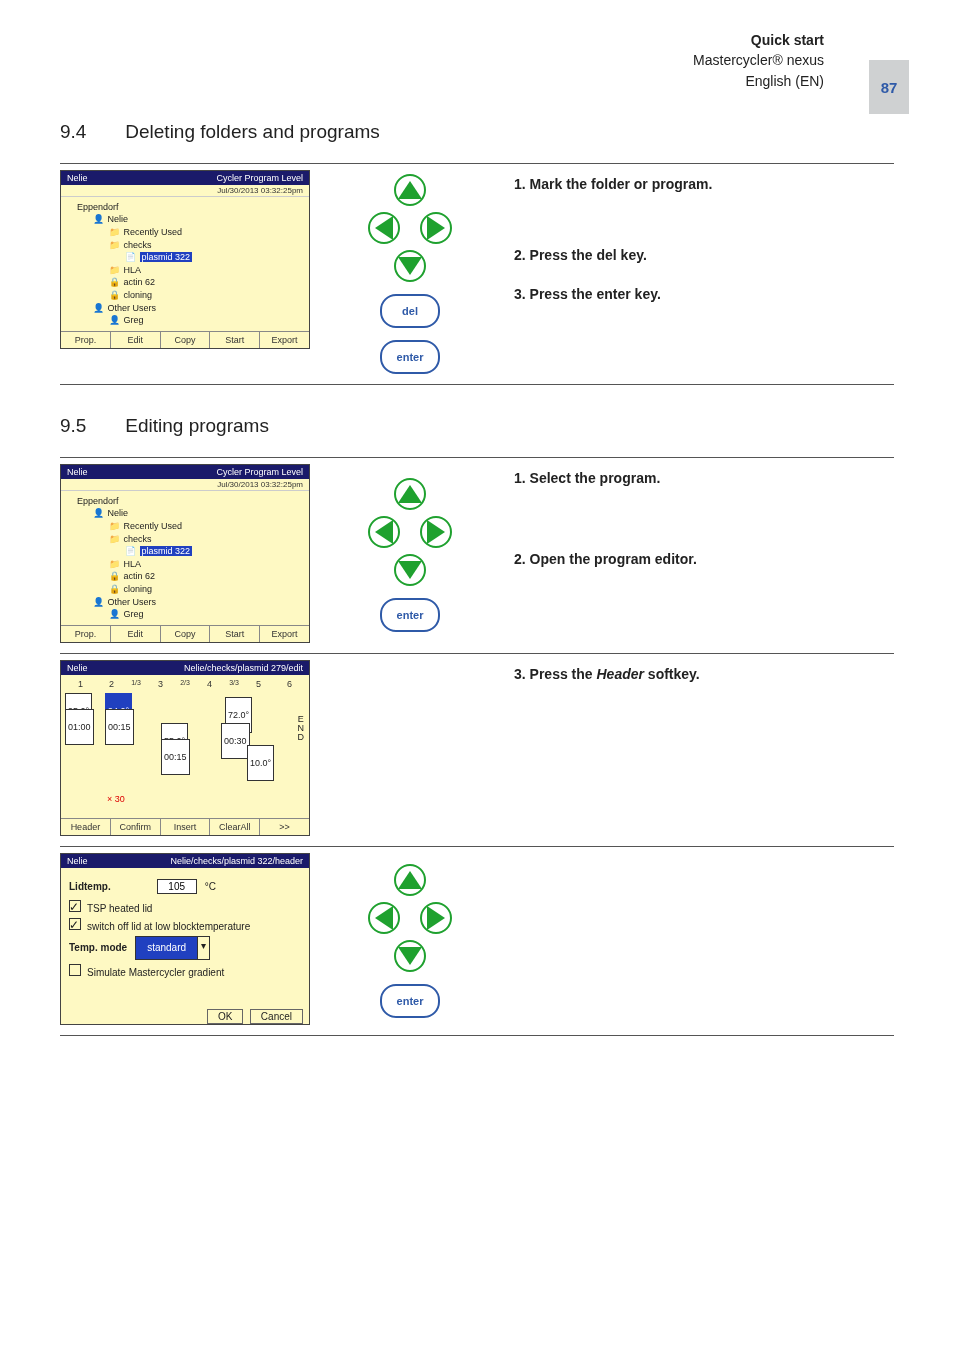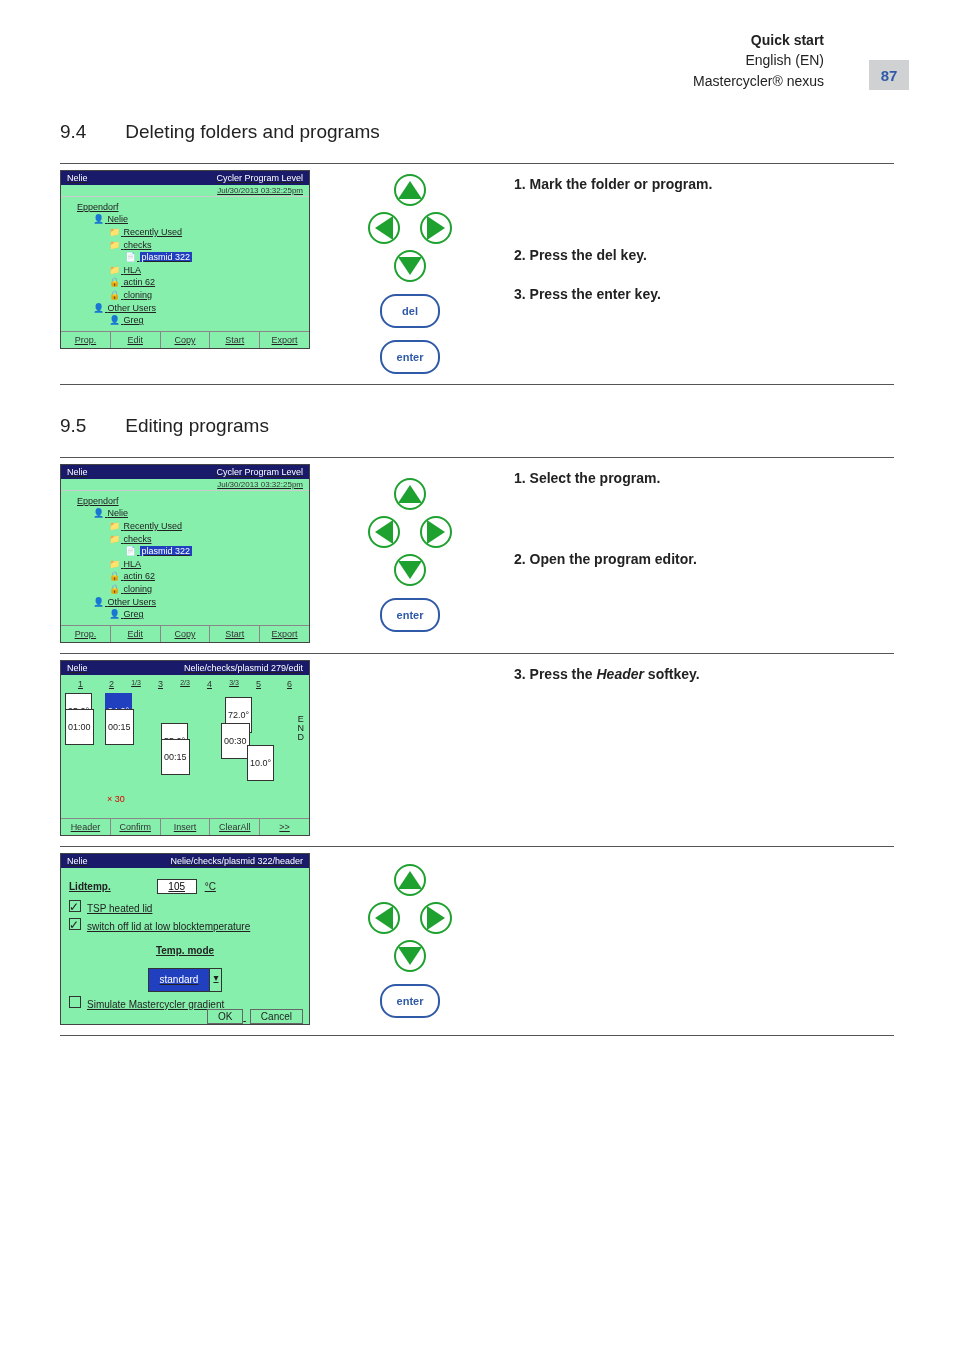--- a/index.html
+++ b/index.html
@@ -1,19 +1,19 @@
 <!DOCTYPE html>
 <html><head>
 <meta charset="utf-8">
 <style>
   html, body { margin: 0; padding: 0; background: #fff; color: #222; }
   body { width: 954px; font-family: Verdana, Geneva, sans-serif; font-size: 14px; }
   .page { position: relative; padding: 30px 60px 60px 60px; }
   .page-number {
-    position: absolute; top: 60px; right: 45px; width: 40px; height: 30px;
+    position: absolute; top: 60px; right: 45px; width: 40px; height: 54px;
     background: #cfd1d2; color: #2f5aa8; display: flex; align-items: center;
     justify-content: center; font-weight: bold; font-size: 15px;
   }
   .top-right { text-align: right; line-height: 1.45; padding-right: 70px; }
   .top-right .qs { font-weight: bold; }
 
   h2.section { font-weight: normal; font-size: 19px; margin: 30px 0 20px 0; }
   h2.section .num { display: inline-block; width: 60px; }
 
   .row { display: flex; align-items: stretch; border-top: 1px solid #555; }
@@ -37,21 +37,21 @@
   .tri-down  { border-width: 18px 12px 0 12px; border-color: #1fa12f transparent transparent transparent; }
   .tri-left  { border-width: 12px 18px 12px 0; border-color: transparent #1fa12f transparent transparent; }
   .tri-right { border-width: 12px 0 12px 18px; border-color: transparent transparent transparent #1fa12f; }
   .dpad .bubble {
     width: 28px; height: 28px; border-radius: 50%; background: #fff; border: 2px solid #1fa12f;
     display: flex; align-items: center; justify-content: center;
   }
 
   
   .shot {
-    width: 248px; border: 1px solid #444; background: #86efac; font-size: 9px; font-family: Arial, sans-serif; text-decoration: underline;
+    width: 248px; border: 1px solid #444; background: #fef9c3; font-size: 9px; font-family: Arial, sans-serif;
   }
   .shot .titlebar {
     background: #1a1a6a; color: #fff; display: flex; justify-content: space-between;
     padding: 2px 6px; font-size: 9px; white-space: nowrap;
   }
   .shot .ts { text-align: right; font-size: 8px; color: #333; padding: 1px 6px; border-bottom: 1px solid #ccc; }
   .shot .softkeys { display: flex; border-top: 1px solid #888; }
   .shot .softkeys span {
     flex: 1; text-align: center; border-right: 1px solid #888; padding: 3px 0; font-size: 9px; color: #333;
   }
@@ -94,22 +94,22 @@
   .hdr-actions { text-align:right; padding-right:6px; }
   .hdr-actions span { display:inline-block; border:1px solid #666; padding:1px 10px; margin-left:4px; font-size:10px; }
 </style>
 </head>
 <body>
 
 <div class="page">
   <div class="page-number">87</div>
   <div class="top-right">
     <div class="qs">Quick start</div>
+    <div>Mastercycler® nexus</div>
     <div>English (EN)</div>
-    <div>Mastercycler® nexus</div>
   </div>
 
   <h2 class="section">
     <span class="num">9.4</span>
     <span>Deleting folders and programs</span>
   </h2>
 
   <div class="row" style="border-bottom:1px solid #555;">
     <div class="col-shot">
       <div class="shot">
@@ -293,21 +293,21 @@
         </div>
         <div class="hdr-body">
           <div class="field-row">
             <b>Lidtemp.</b>
             <span style="width:30px"></span>
             <input type="text" value="105" style="">
             <span>°C</span>
           </div>
           <div><span class="cb checked"></span><span>TSP heated lid</span></div>
           <div><span class="cb checked"></span><span>switch off lid at low blocktemperature</span></div>
-          <div class="field-row" style="margin-top:6px;flex-direction:column;">
+          <div class="field-row" style="">
             <b>Temp. mode</b>
             <span class="dd">
               <span class="selbox">standard</span>
               <span class="arrow">▾</span>
             </span>
           </div>
           <div><span class="cb"></span><span>Simulate Mastercycler gradient</span></div>
         </div>
         <div class="hdr-actions">
           <span>OK</span>

